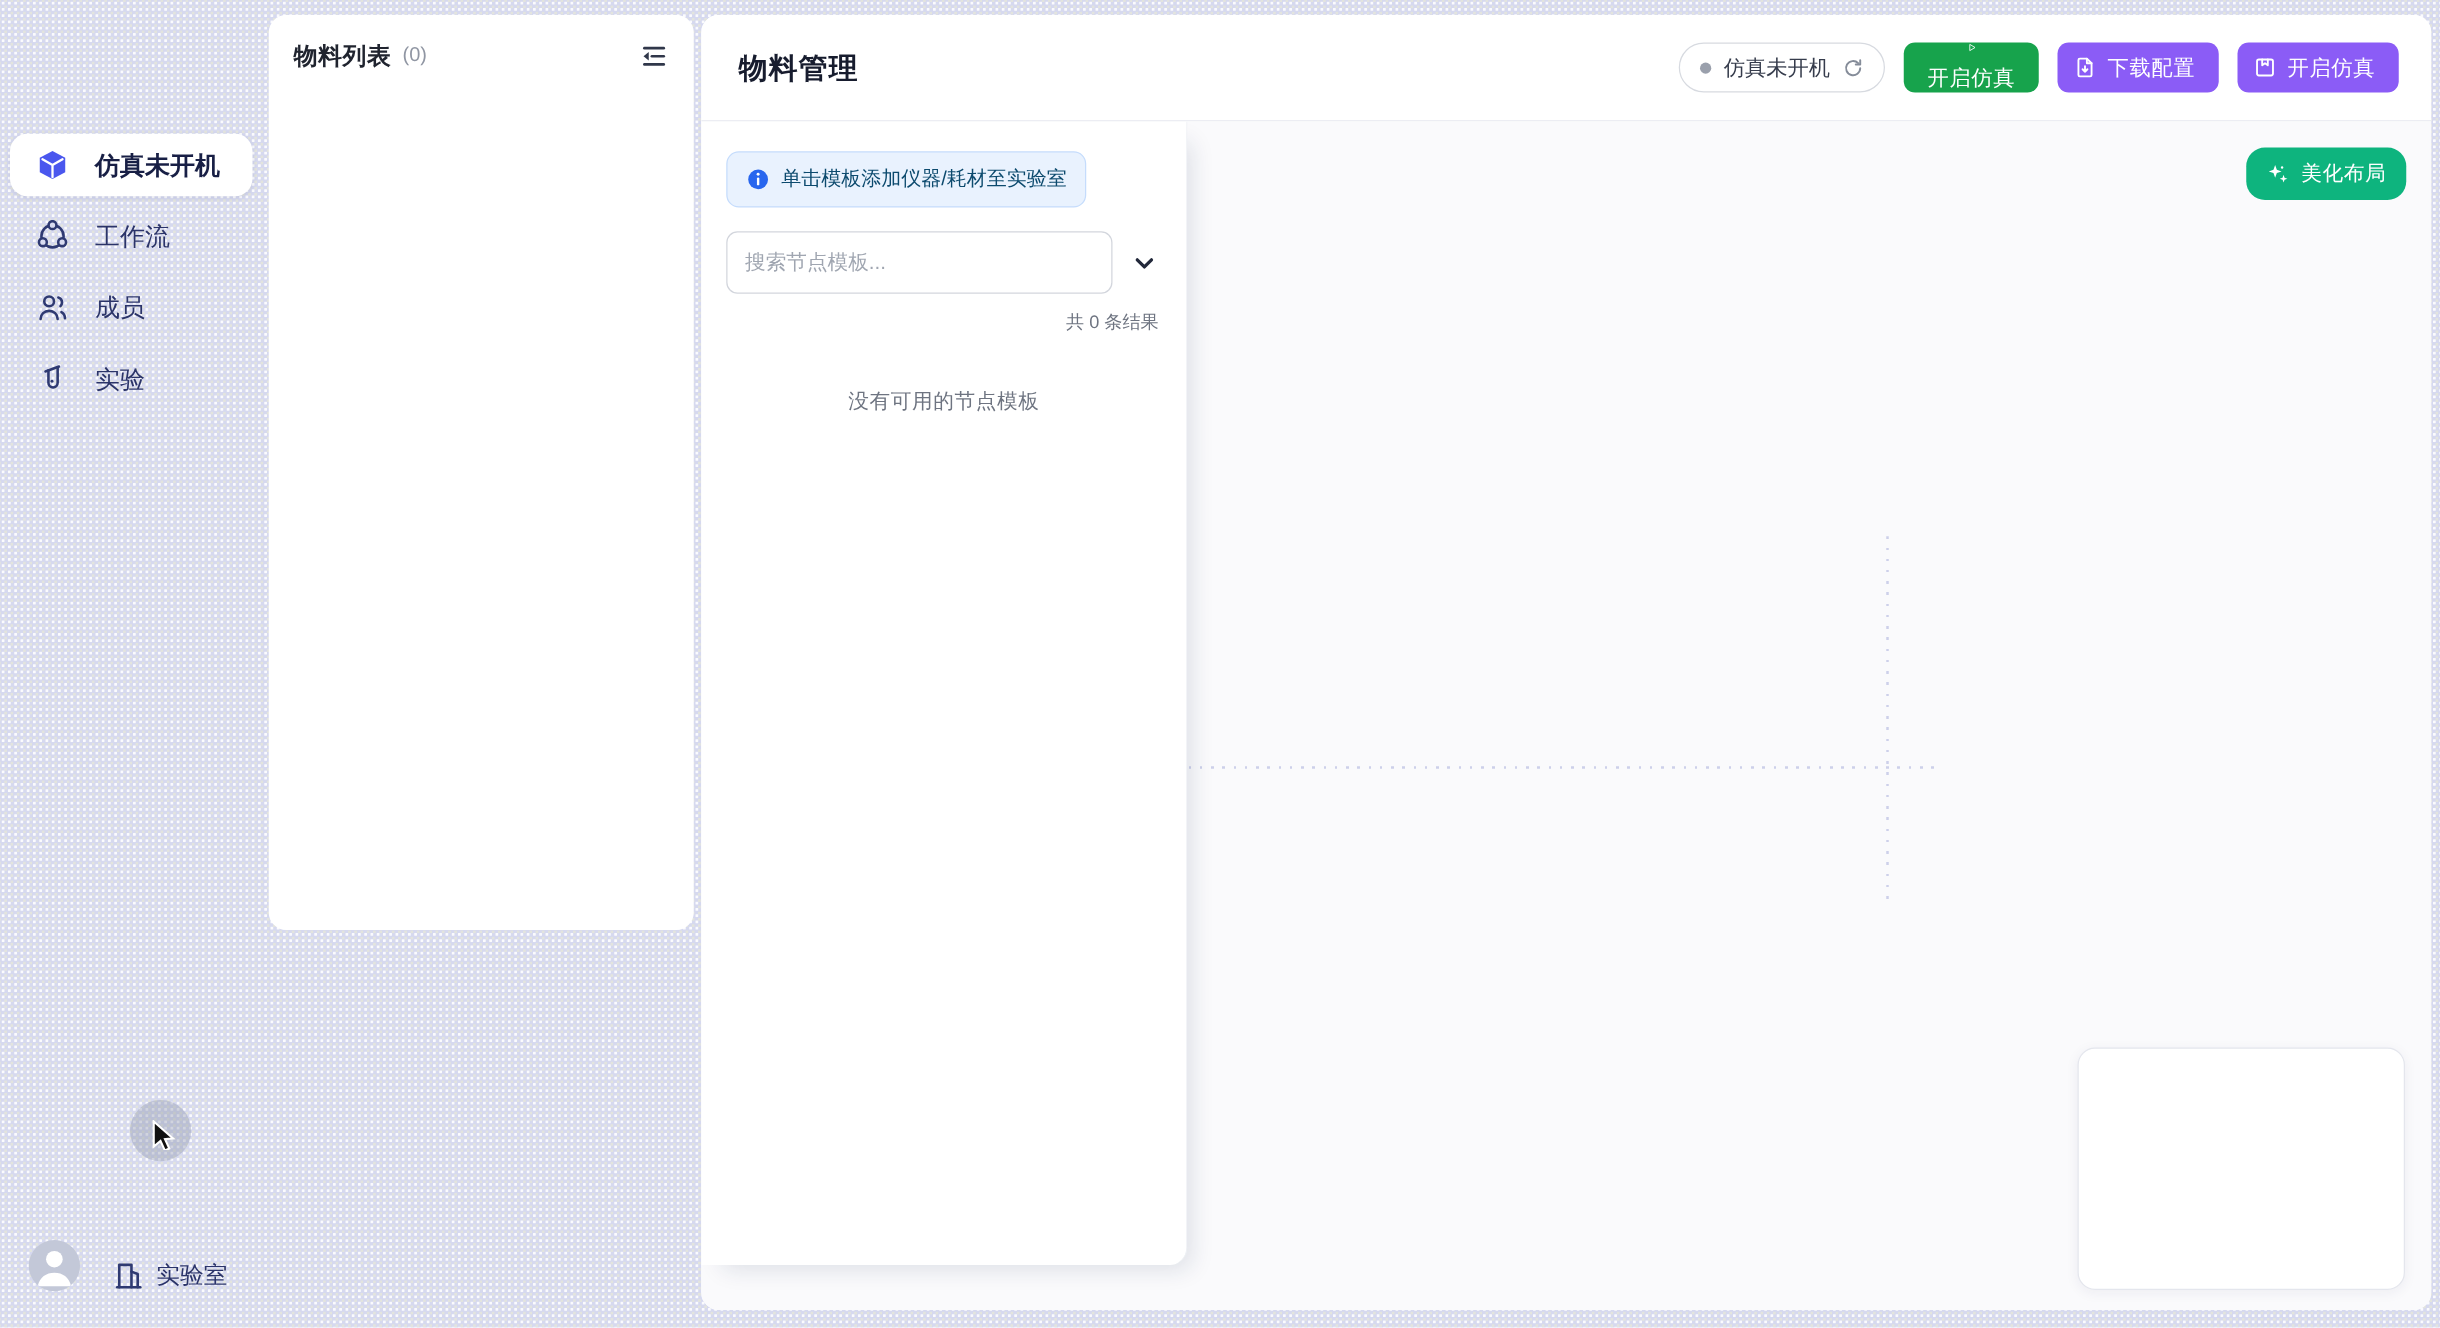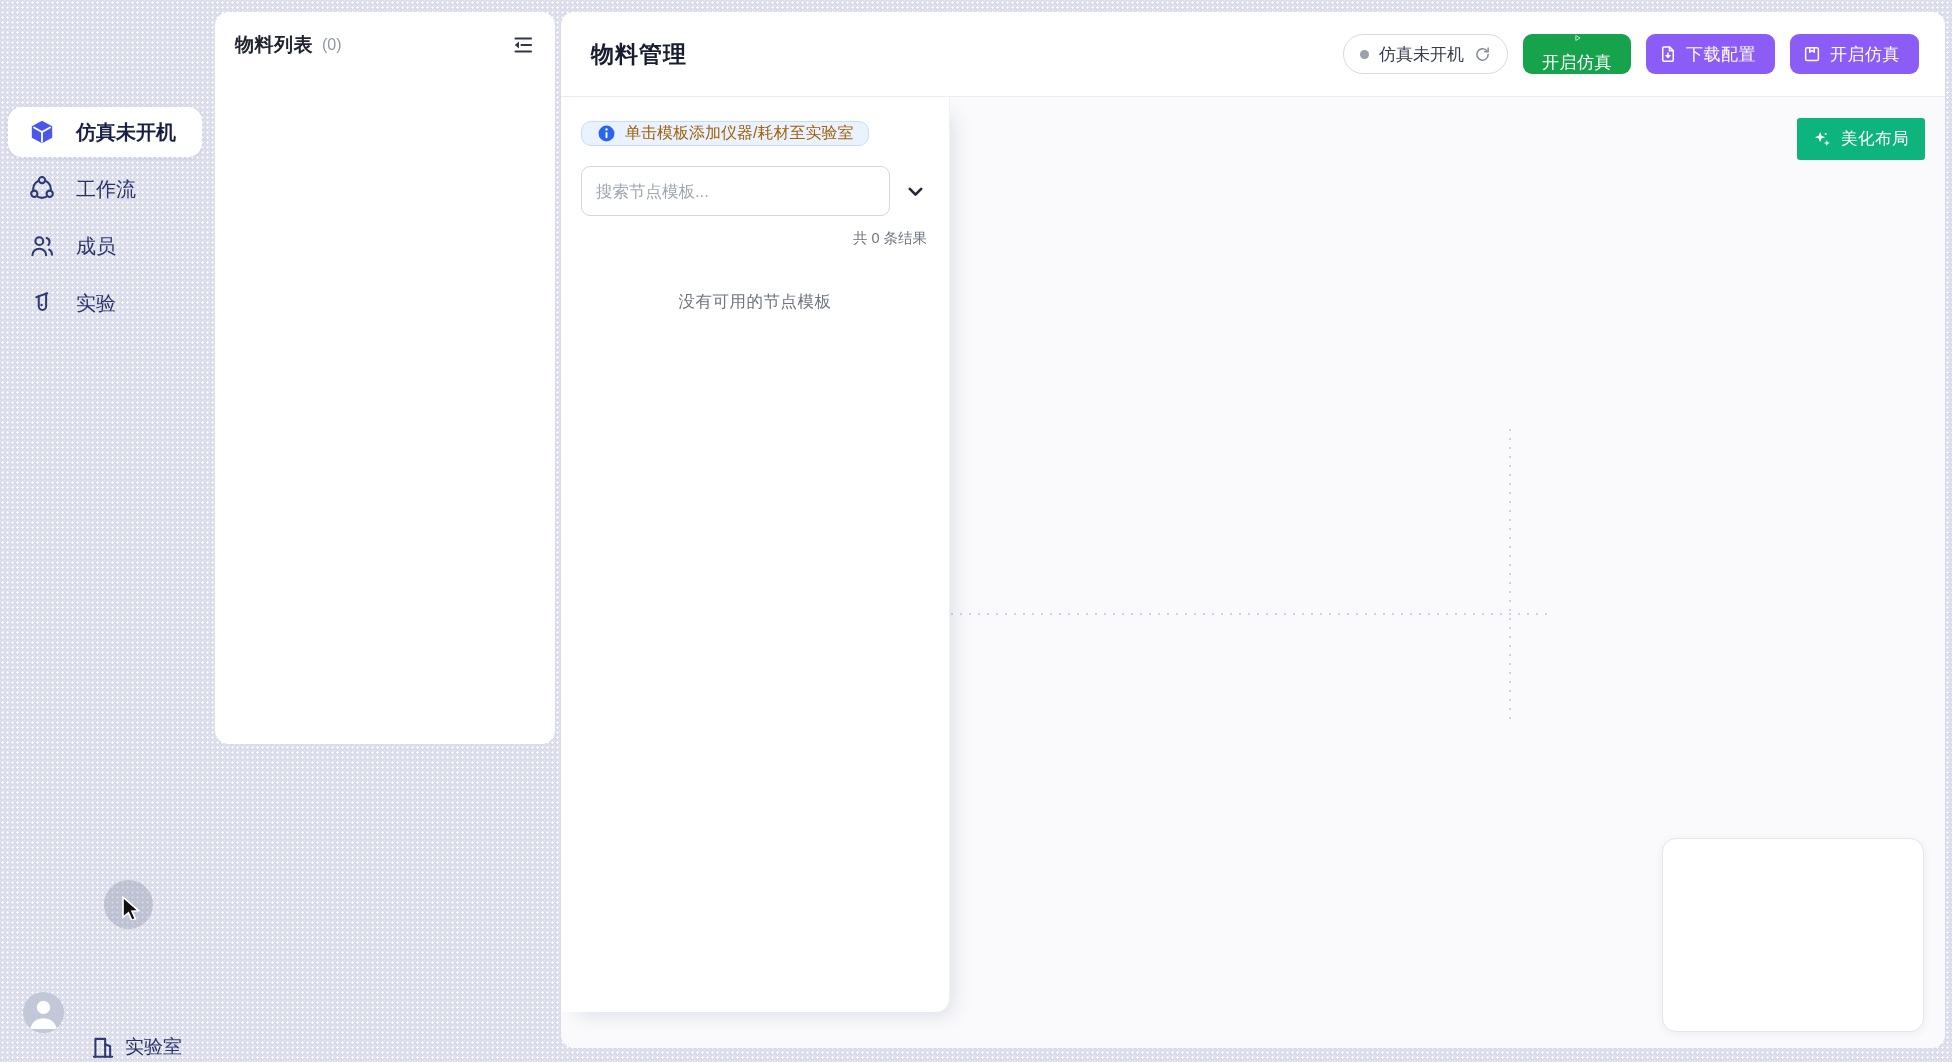--- a/index.html
+++ b/index.html
@@ -19,21 +19,21 @@
   .logo-row{position:absolute;left:15px;top:13px;display:flex;align-items:center;gap:9px;}
   .logo-text .zh{font-size:31px;font-weight:bold;color:#1b2356;line-height:36px;letter-spacing:2px;}
   .logo-text .en{font-size:15px;font-weight:bold;color:#1b2356;letter-spacing:.5px;}
   .nav{position:absolute;left:8px;top:107px;width:194px;}
   .nav-item{height:50px;margin-bottom:7px;border-radius:14px;display:flex;align-items:center;gap:21px;
             padding-left:21px;font-size:20px;color:#2b3469;cursor:pointer;}
   .nav-item.active{background:#ffffff;color:#181f45;font-weight:bold;box-shadow:0 1px 4px rgba(30,40,90,.10);}
   .nav-icon{width:26px;height:26px;flex:0 0 26px;}
   .sidebar-footer-avatar{position:absolute;left:23px;top:992px;width:41px;height:41px;border-radius:50%;
             background:#c3c8d8;overflow:hidden;}
-  .lab-row{position:absolute;left:90px;top:1034px;display:flex;align-items:center;gap:9px;
+  .lab-row{position:absolute;left:90px;top:1007px;display:flex;align-items:center;gap:9px;
            font-size:19px;color:#2b3469;}
   .click-circle{position:absolute;left:104px;top:880px;width:49px;height:49px;border-radius:50%;
            background:rgba(141,149,172,.38);}
   .cursor{position:absolute;left:121px;top:896px;}
 
   
   .materials-panel{position:absolute;left:215px;top:12px;width:340px;height:732px;background:#fff;border-radius:14px;}
   .materials-head{display:flex;align-items:center;padding:20px 20px 0 20px;}
   .materials-title{font-size:19px;font-weight:bold;color:#20242f;letter-spacing:.5px;}
   .materials-count{font-size:16px;color:#9096a3;margin-left:9px;}
@@ -57,30 +57,30 @@
   .canvas{position:absolute;left:0;top:85px;width:1384px;height:951px;background:#fafafc;}
   .guide-h{position:absolute;left:390px;top:516px;width:600px;height:2px;
            background:repeating-linear-gradient(90deg,#cdd0ea 0 2px,transparent 2px 9px);}
   .guide-v{position:absolute;left:948px;top:332px;width:2px;height:292px;
            background:repeating-linear-gradient(180deg,#cdd0ea 0 2px,transparent 2px 9px);}
 
   .template-panel{position:absolute;left:0;top:0;width:389px;height:915px;background:#fff;
         border-right:1px solid #eef0f4;border-radius:0 0 14px 0;
         box-shadow:10px 10px 20px -8px rgba(24,39,75,.14);padding:24px 20px;}
   .banner{display:inline-flex;align-items:center;gap:9px;background:#e9f2fe;border:1px solid #c5dcfc;
-          border-radius:10px;padding:1px 15px;color:#a16207;font-size:16px;cursor:pointer;}
+          border-radius:10px;padding:11px 15px;color:#0c4a6e;font-size:16px;cursor:pointer;}
   .search-row{margin-top:19px;display:flex;align-items:center;gap:15px;}
   .search-input{width:309px;height:50px;border:1.5px solid #d3d6dd;border-radius:9px;padding:0 14px;
           font-size:16.5px;color:#30364a;font-family:inherit;outline:none;background:#fff;}
   .search-input::placeholder{color:#a0a6b1;}
   .chevron-btn{cursor:pointer;}
   .result-count{margin-top:13px;text-align:right;font-size:14.5px;color:#6e7481;padding-right:2px;}
   .empty-text{margin-top:43px;text-align:center;font-size:16.5px;color:#6e7481;letter-spacing:.5px;}
 
-  .beautify-btn{position:absolute;right:20px;top:21px;height:42px;border:none;border-radius:3px;
+  .beautify-btn{position:absolute;right:20px;top:21px;height:42px;border:none;border-radius:15px;
         background:#0eb47e;color:#fff;font-size:16.5px;font-weight:500;display:flex;align-items:center;
         gap:9px;padding:0 16px;cursor:pointer;font-family:inherit;letter-spacing:.5px;}
   .minimap{position:absolute;left:1101px;top:741px;width:262px;height:194px;background:#fff;
         border:1px solid #e4e6ed;border-radius:14px;box-shadow:0 2px 10px rgba(30,40,90,.06);}
 </style>
 </head>
 <body>
 
 <div class="sidebar">
 

